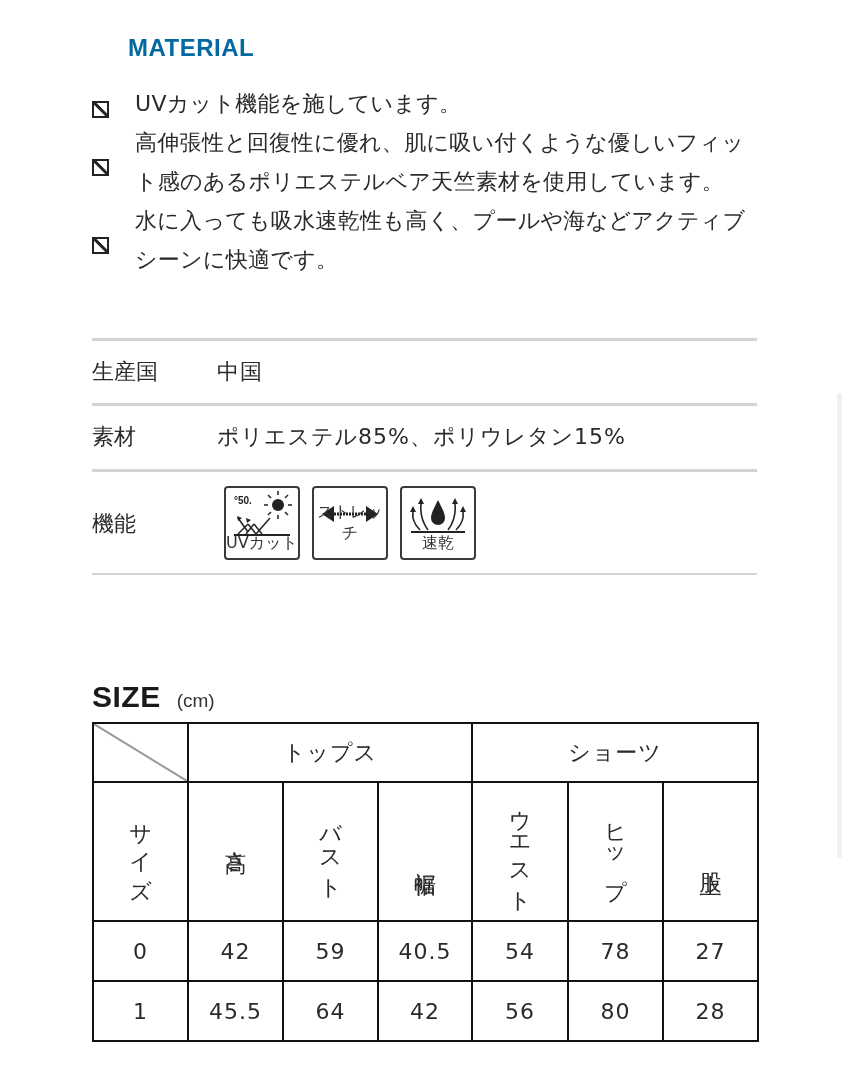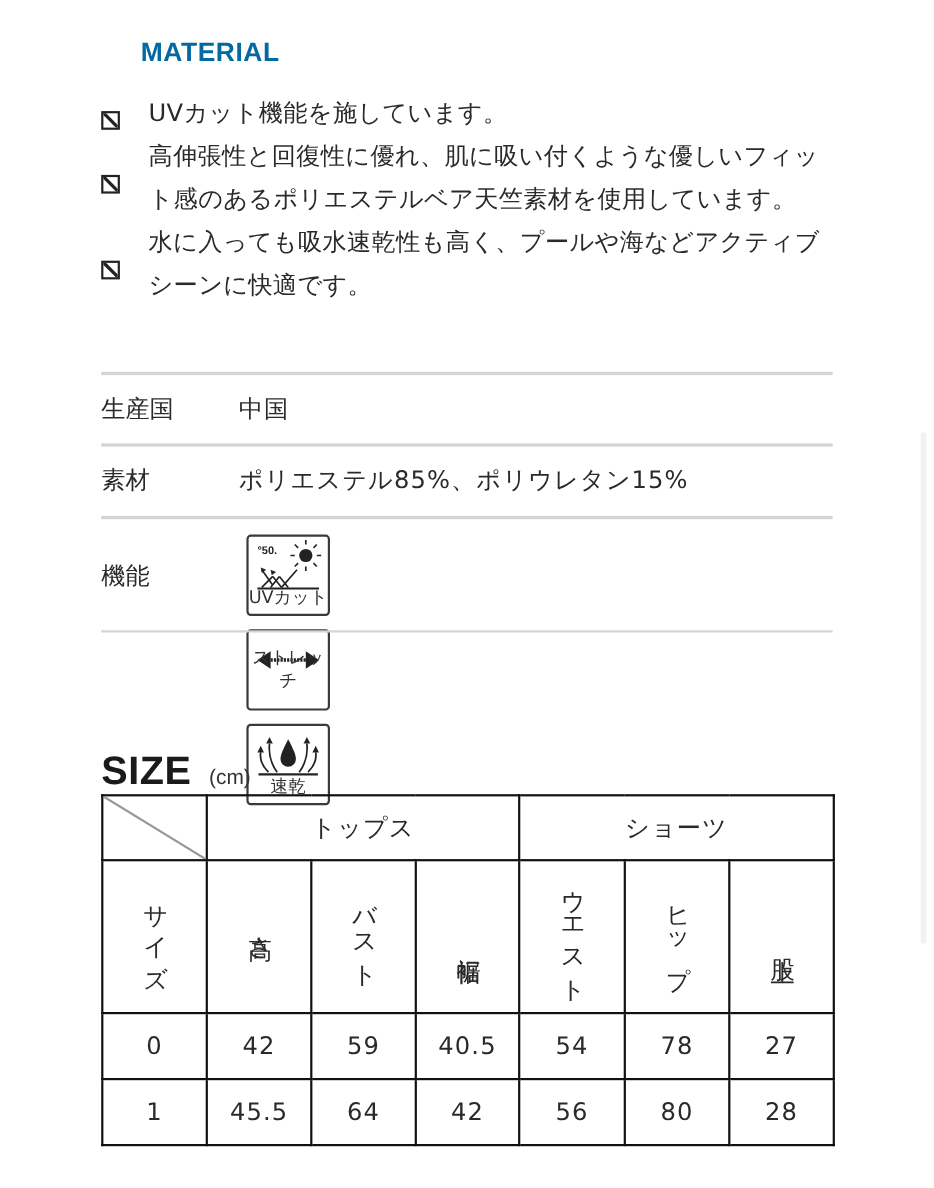--- a/index.html
+++ b/index.html
@@ -14,28 +14,28 @@
   .bullet .box { flex: 0 0 auto; width: 17px; height: 17px; border: 2.5px solid #222; box-sizing: border-box;
                  margin-top: 11px; margin-right: 26px; position: relative; overflow: hidden; }
   .bullet .box::after { content: ""; position: absolute; left: -4px; top: 6px; width: 24px; height: 2.5px;
                         background: #222; transform: rotate(45deg); }
   .bullet .txt { flex: 1; letter-spacing: 0.3px; }
   .hr { position: absolute; left: 92px; width: 665px; height: 3px; background: #d4d4d4; }
   .spec-row { position: absolute; left: 92px; width: 665px; font-size: 22px; color: #2a2a2a; }
   .spec-row .lbl { position: absolute; left: 0; }
   .spec-row .val { position: absolute; left: 125px; letter-spacing: 1px; }
 
-  .icons { position: absolute; left: 224px; top: 486px; display: flex; gap: 12px; flex-direction: column; }
+  .icons { position: absolute; left: 224px; top: 486px; display: flex; gap: 12px; }
   .icon-box { width: 76px; height: 74px; border: 2px solid #3a3a3a; border-radius: 4px; box-sizing: border-box;
               position: relative; background: #fff; }
   .icon-box .cap { position: absolute; left: 0; right: 0; bottom: 4px; text-align: center; font-size: 16px; color: #333; }
   .icon-box svg { position: absolute; left: 0; top: 0; }
 
   .h-size { position: absolute; left: 92px; top: 680px; font-family: "Liberation Sans", sans-serif; }
-  .h-size .big { font-size: 36px; font-weight: bold; color: #1a1a1a; letter-spacing: 0.5px; }
+  .h-size .big { font-size: 30px; font-weight: bold; color: #1a1a1a; letter-spacing: 0.5px; }
   .h-size .unit { font-size: 19px; color: #333; margin-left: 16px; }
 
   table.size { position: absolute; left: 92px; top: 722px; border-collapse: collapse; width: 665px;
                table-layout: fixed; border-radius: 26px; }
   table.size td { border: 2.5px solid #111; text-align: center; vertical-align: middle; font-size: 22px;
                   color: #2a2a2a; padding: 0; letter-spacing: 1px; }
   table.size .r1 td { height: 57px; }
   table.size .r2 td { height: 137px; }
   table.size .r3 td, table.size .r4 td { height: 58px; }
   .corner { position: relative; }

